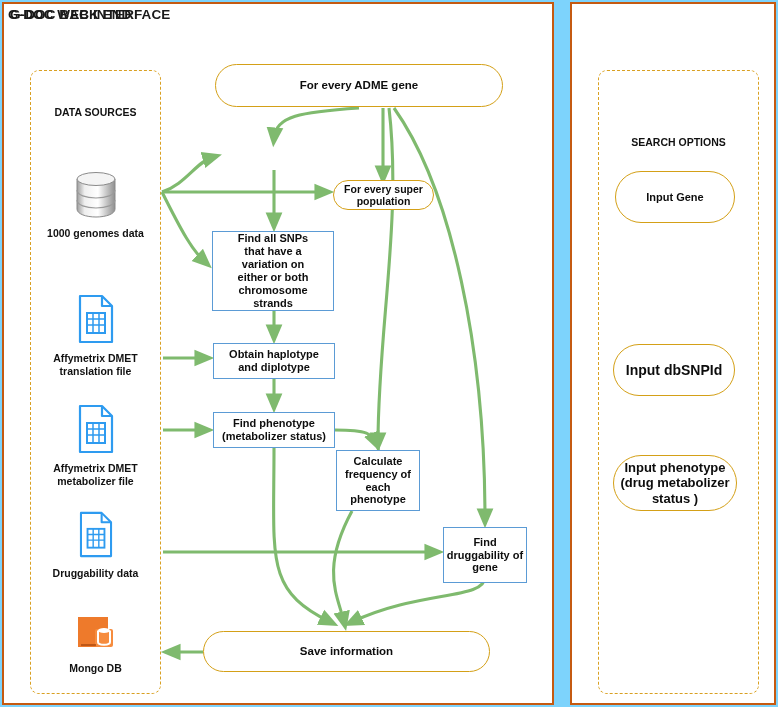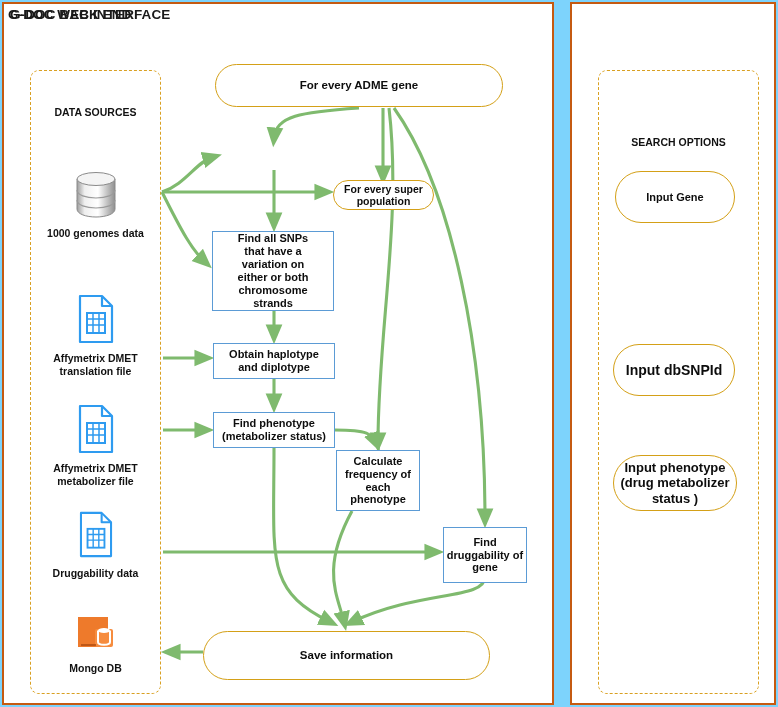--- a/index.html
+++ b/index.html
@@ -32,21 +32,21 @@
   .rect{border:1.3px solid #5B9BD5;font-size:11px;}
 
   #n-adme{left:215px;top:64px;width:288px;height:43px;}
   #n-patient{left:221px;top:146px;width:106px;height:24px;font-size:11px;}
   #n-superpop{left:333px;top:180px;width:101px;height:30px;font-size:10.5px;}
   #n-snps{left:212px;top:231px;width:122px;height:80px;padding:0 17px;}
   #n-haplo{left:213px;top:343px;width:122px;height:36px;padding:0 4px;}
   #n-pheno{left:213px;top:412px;width:122px;height:36px;padding:0 3px;}
   #n-calcfreq{left:336px;top:450px;width:84px;height:61px;padding:0 2px;}
   #n-drugg{left:443px;top:527px;width:84px;height:56px;padding:8px 2px;}
-  #n-save{left:203px;top:631px;width:287px;height:49px;}
+  #n-save{left:203px;top:631px;width:287px;height:41px;}
 
   #n-inputgene{left:615px;top:171px;width:120px;height:52px;font-size:11px;}
   #n-inputdbsnp{left:613px;top:312px;width:122px;height:52px;font-size:14px;margin-top:32px;}
   #n-inputpheno{left:613px;top:455px;width:124px;height:56px;font-size:13px;padding:0 2px;}
 
   
   .ds-item{position:absolute;width:131px;text-align:center;}
   .ds-label{font-size:10.5px;font-weight:bold;color:#111;line-height:1.22;margin-top:4px;}
   .ds-icon{height:58px;display:flex;align-items:center;justify-content:center;}
   #ds-genomes{left:30px;top:165px;}

